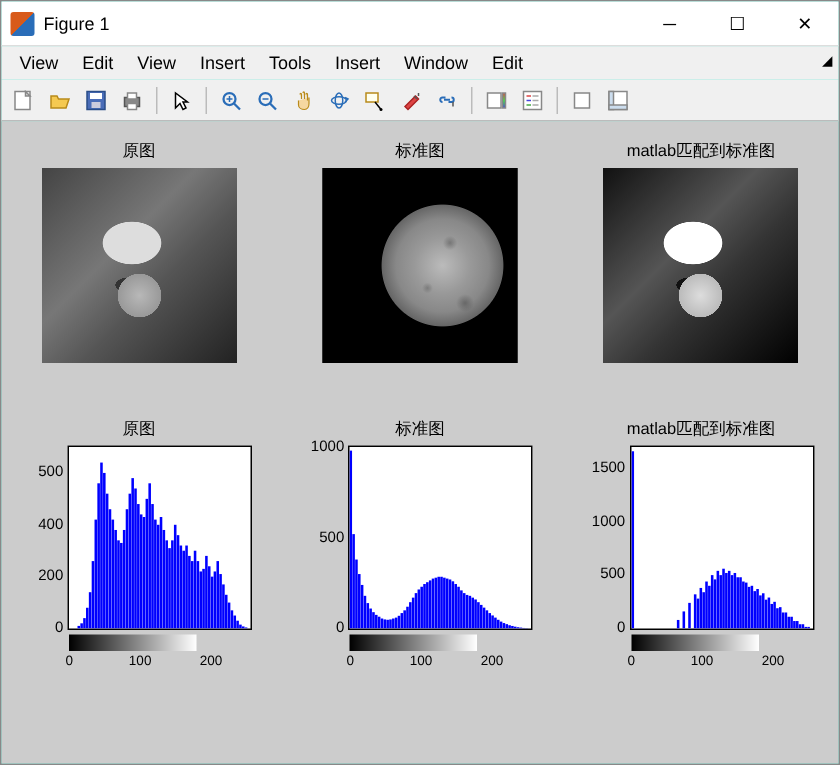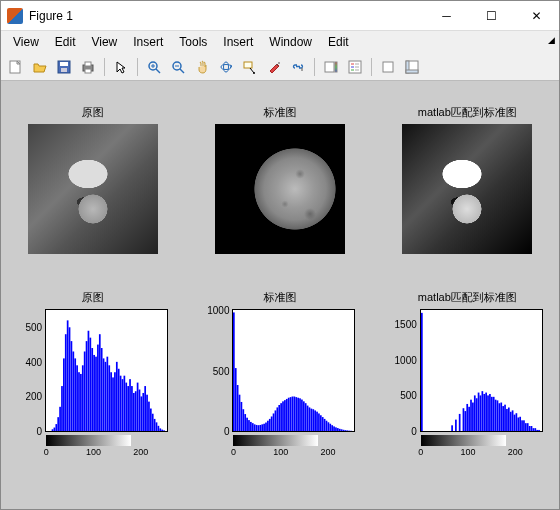--- a/index.html
+++ b/index.html
@@ -9,21 +9,21 @@
 .app-icon { width: 16px; height: 16px; margin: 0 6px; background: linear-gradient(135deg, #d85a1a 50%, #2a6db8 50%); border-radius: 2px; }
 .title-text { flex: 1; font-size: 12px; }
 .win-btns { display: flex; }
 .win-btn { width: 45px; height: 30px; display: flex; align-items: center; justify-content: center; cursor: pointer; }
 .menubar { height: 22px; display: flex; align-items: center; padding: 0 4px; background: #f0f0f0; font-size: 12px; position: relative; }
 .menu-item { padding: 2px 8px; cursor: pointer; }
 .menu-corner { position: absolute; right: 4px; top: 4px; font-size: 9px; }
 .toolbar { height: 28px; display: flex; align-items: center; padding: 2px 4px; background: #f0f0f0; border-bottom: 1px solid #bbb; gap: 2px; }
 .tbtn { width: 22px; height: 22px; display: flex; align-items: center; justify-content: center; border: 1px solid transparent; cursor: pointer; font-size: 13px; }
 .tsep { width: 1px; height: 18px; background: #bbb; margin: 0 3px; }
-.figure-area { flex: 1; background: #cccccc; position: relative; padding: 24px 8px; }
+.figure-area { flex: 1; background: #cccccc; position: relative; padding: 12px 8px; }
 .subplot-grid { display: grid; grid-template-columns: 1fr 1fr 1fr; grid-template-rows: 175px 180px; gap: 10px 20px; height: 100%; }
 .subplot { display: flex; flex-direction: column; align-items: center; }
 .sub-title { font-size: 11px; margin-bottom: 4px; text-align: center; }
 .img-box { width: 130px; height: 130px; background: #333; position: relative; overflow: hidden; }
 .chart-box { position: relative; width: 155px; height: 155px; }
 .axes { position: absolute; left: 30px; top: 0; right: 2px; bottom: 32px; background: #fff; border: 1px solid #000; }
 .ytick { position: absolute; left: -30px; width: 26px; text-align: right; font-size: 10px; transform: translateY(-50%); }
 .xtick { position: absolute; bottom: -26px; font-size: 9px; transform: translateX(-50%); }
 .grad-bar { position: absolute; left: 0; bottom: -15px; height: 11px; width: 70%; background: linear-gradient(90deg, #000, #fff); }
 svg.hist { width: 100%; height: 100%; display: block; }

